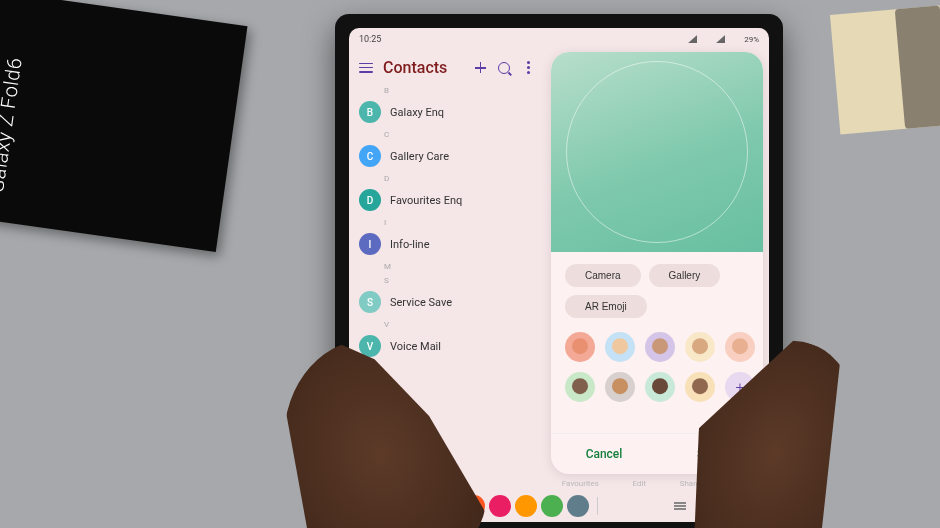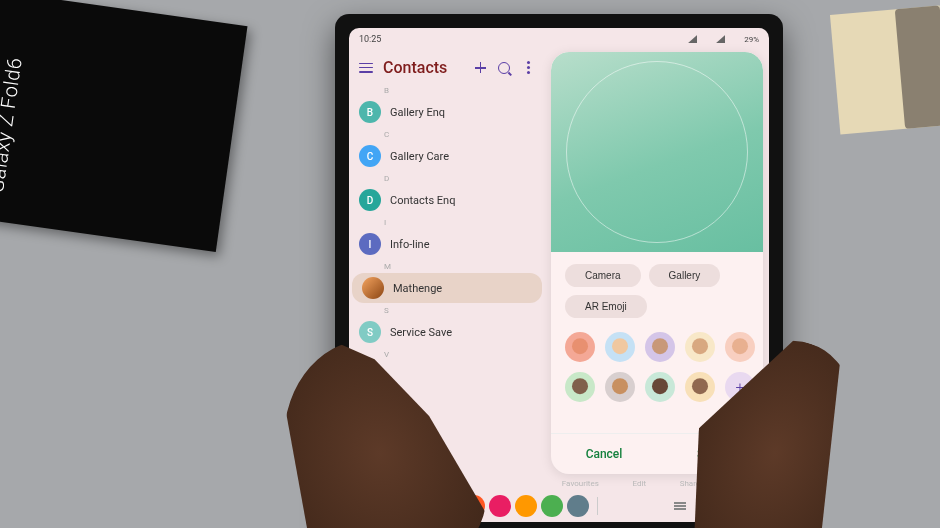--- a/index.html
+++ b/index.html
@@ -442,48 +442,48 @@
           <div class="hdr-icon dots-ico">
               <span></span>
               <span></span>
               <span></span>
             </div>
         </div>
         <div id="contact-list">
             <div class="section-letter">B</div>
             <div class="contact-item">
               <div class="avatar" style="background: rgb(77, 182, 172);">B</div>
-              <div class="contact-name">Gallery Enq</div>
+              <div class="contact-name">Galaxy Enq</div>
             </div>
             <div class="section-letter">C</div>
             <div class="contact-item">
               <div class="avatar" style="background: rgb(66, 165, 245);">C</div>
               <div class="contact-name">Gallery Care</div>
             </div>
             <div class="section-letter">D</div>
             <div class="contact-item">
               <div class="avatar" style="background: rgb(38, 166, 154);">D</div>
-              <div class="contact-name">Contacts Enq</div>
+              <div class="contact-name">Favourites Enq</div>
             </div>
             <div class="section-letter">I</div>
             <div class="contact-item">
               <div class="avatar" style="background: rgb(92, 107, 192);">I</div>
               <div class="contact-name">Info-line</div>
             </div>
             <div class="section-letter">M</div>
-            <div class="contact-item selected">
-              <div class="avatar-img"></div>
-              <div class="contact-name">Mathenge</div>
-            </div>
             <div class="section-letter">S</div>
             <div class="contact-item">
               <div class="avatar" style="background: rgb(128, 203, 196);">S</div>
               <div class="contact-name">Service Save</div>
             </div>
             <div class="section-letter">V</div>
+            <div class="contact-item">
+              <div class="avatar" style="background: rgb(77, 182, 172);">V</div>
+              <div class="contact-name">Voice Mail</div>
+            </div>
           </div>
       </div>
 
       <div class="right-pane">
         <div class="detail-bg">
           <span>Favourites</span>
           <span>Edit</span>
           <span>Share</span>
           <span>More</span>
         </div>

